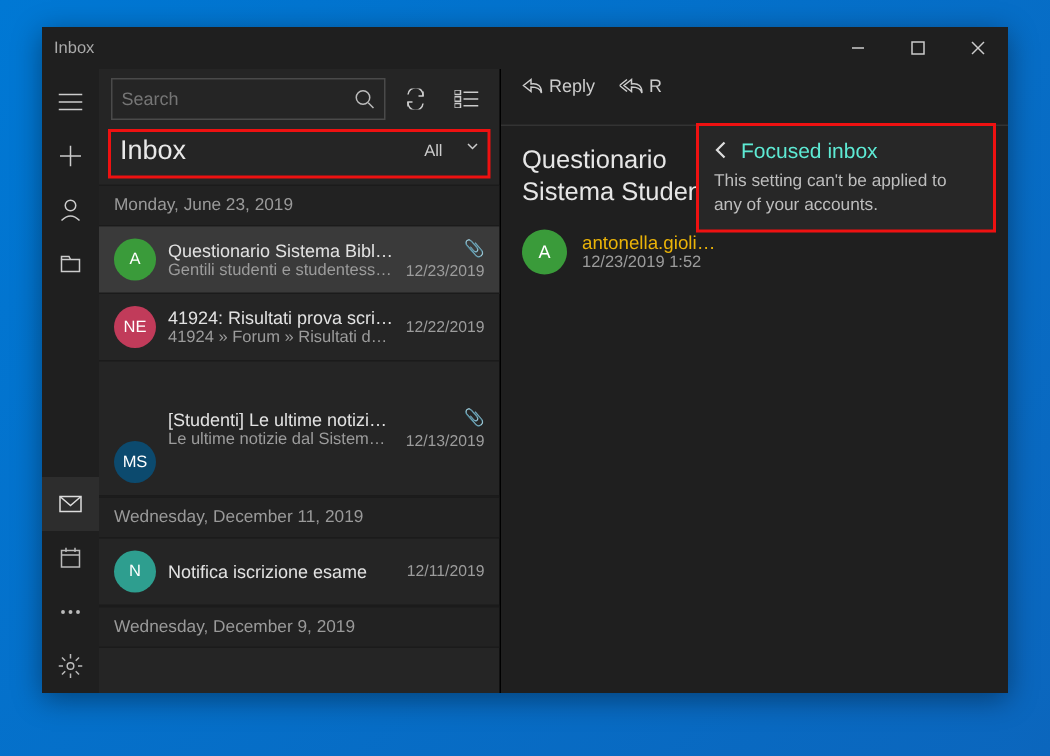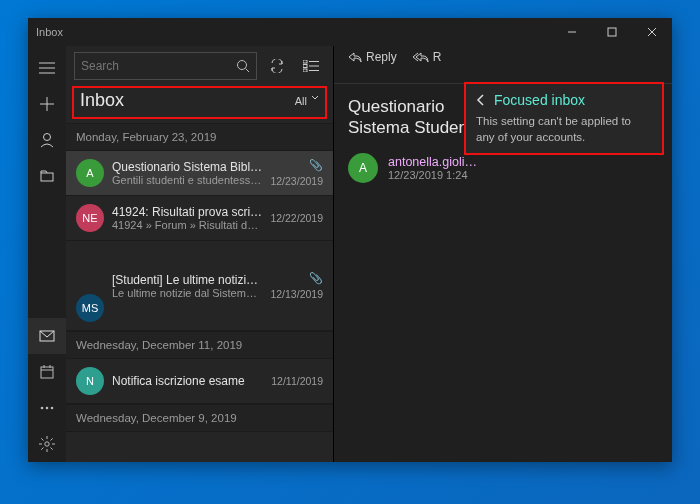--- a/index.html
+++ b/index.html
@@ -27,21 +27,21 @@
   .rail .gap { flex:1; }
 
   
   .listcol { width: 268px; background:#252525; display:flex; flex-direction:column; border-right:1px solid #000; }
   .searchrow { display:flex; align-items:center; padding:6px 8px 6px 8px; gap:6px;}
   .searchbox { flex:1; display:flex; align-items:center; border:1px solid #4a4a4a; height:28px; padding:0 6px; background:#252525;}
   .searchbox input { flex:1; background:transparent; border:none; outline:none; color:#ccc; font-size:12px;}
   .iconbtn { width:28px; height:28px; display:flex; align-items:center; justify-content:center; color:#ccc;}
   .foldr { display:flex; align-items:center; justify-content:space-between; padding:4px 10px 8px 10px;}
   .foldr .name { font-size:18px; color:#e8e8e8;}
-  .foldr .all { font-size:11px; color:#ccc; display:flex; align-items:flex-start; gap:4px;}
+  .foldr .all { font-size:11px; color:#ccc; display:flex; align-items:flex-start; gap:16px;}
   .foldr-hi { border:2px solid #e11; margin:0 6px 4px 6px; padding:2px 4px 6px 4px;}
   .foldr-hi .foldr{padding:0 2px;}
 
   .list { flex:1; overflow:hidden; }
   .datehdr { font-size:11.5px; color:#9a9a9a; padding:7px 10px; border-top:1px solid #1b1b1b; border-bottom:1px solid #1b1b1b; background:#222;}
   .msg { display:flex; align-items:center; gap:8px; padding:8px 10px; border-bottom:1px solid #1b1b1b; position:relative;}
   .msg.sel { background:#3a3a3a; }
   .avatar { width:28px; height:28px; border-radius:50%; display:flex; align-items:center; justify-content:center; font-size:11px; color:#fff; flex-shrink:0;}
   .msg .txt { flex:1; min-width:0; }
   .msg .subj { font-size:12px; color:#e2e2e2; white-space:nowrap; overflow:hidden; text-overflow:ellipsis;}
@@ -50,21 +50,21 @@
   .clip { font-size:11px; color:#9c9c9c;}
 
   
   .pane { flex:1; background:#1f1f1f; display:flex; flex-direction:column; position:relative;}
   .panebar { height:38px; display:flex; align-items:flex-start; gap:4px; padding:0 8px; border-bottom:1px solid #333;}
   .panebar .pbtn { display:flex; align-items:center; gap:4px; padding:4px 6px; font-size:12px; color:#ccc;}
   .reading { padding:12px 14px; }
   .reading .subj { font-size:17px; color:#e6e6e6; line-height:1.25; max-width:140px;}
   .fromrow { display:flex; align-items:center; gap:10px; margin-top:14px;}
   .fromrow .av { width:30px; height:30px; border-radius:50%; background:#3a9b3a; display:flex; align-items:center; justify-content:center; color:#fff; font-size:12px;}
-  .fromrow .info .nm { font-size:12.5px; color:#f0abfc;}
+  .fromrow .info .nm { font-size:12.5px; color:#eab308;}
   .fromrow .info .dt { font-size:11px; color:#9c9c9c;}
 
   .flyout { position:absolute; right:8px; top:36px; width:200px; background:#272727; border:2px solid #e11; padding:8px 10px; }
   .flyout .ttl { display:flex; align-items:center; gap:8px; font-size:14px; color:#5eead4; margin-bottom:6px;}
   .flyout .desc { font-size:11.5px; color:#bdbdbd; line-height:1.35;}
 
   svg { display:block; }
 </style>
 </head>
 <body>
@@ -195,21 +195,21 @@
           <span class="all">
             <span>All</span>
             <svg width="8" height="6">
                 <polyline points="1,1 4,4 7,1" fill="none" stroke="#ccc"></polyline>
               </svg>
           </span>
         </div>
       </div>
 
       <div class="list" id="msglist">
-          <div class="datehdr">Monday, February 23, 2019</div>
+          <div class="datehdr">Monday, June 23, 2019</div>
           <div class="msg sel">
             <div class="avatar" style="background: rgb(58, 155, 58);">A</div>
             <div class="txt">
               <div class="subj">Questionario Sistema Bibliotecario</div>
               <div class="prev">Gentili studenti e studentesse, il Sis</div>
             </div>
             <div class="meta">
               <span class="clip">📎</span>
               <span>12/23/2019</span>
             </div>
@@ -266,21 +266,21 @@
           <span>R</span>
         </div>
       </div>
 
       <div class="reading">
         <div class="subj">Questionario Sistema Studenti</div>
         <div class="fromrow">
           <div class="av">A</div>
           <div class="info">
             <div class="nm">antonella.gioli…</div>
-            <div class="dt">12/23/2019 1:24</div>
+            <div class="dt">12/23/2019 1:52</div>
           </div>
         </div>
       </div>
 
       <div class="flyout">
         <div class="ttl">
           <span>
             <svg width="10" height="12">
                 <polyline points="7,1 2,6 7,11" fill="none" stroke="#ddd" stroke-width="1.5"></polyline>
               </svg>

